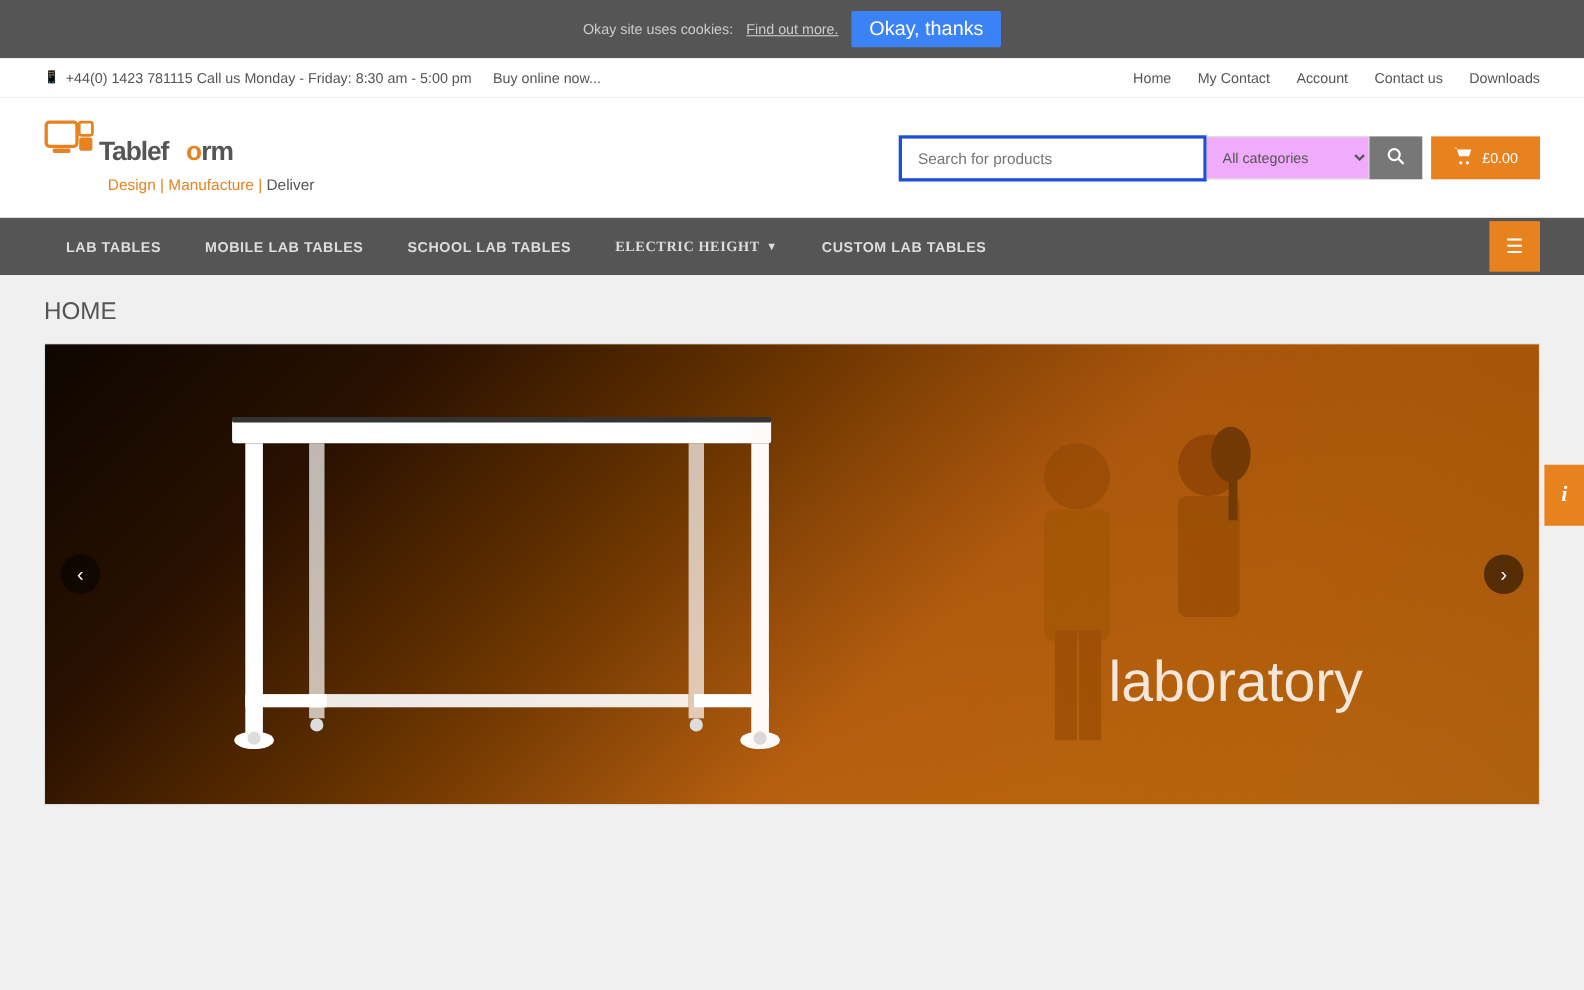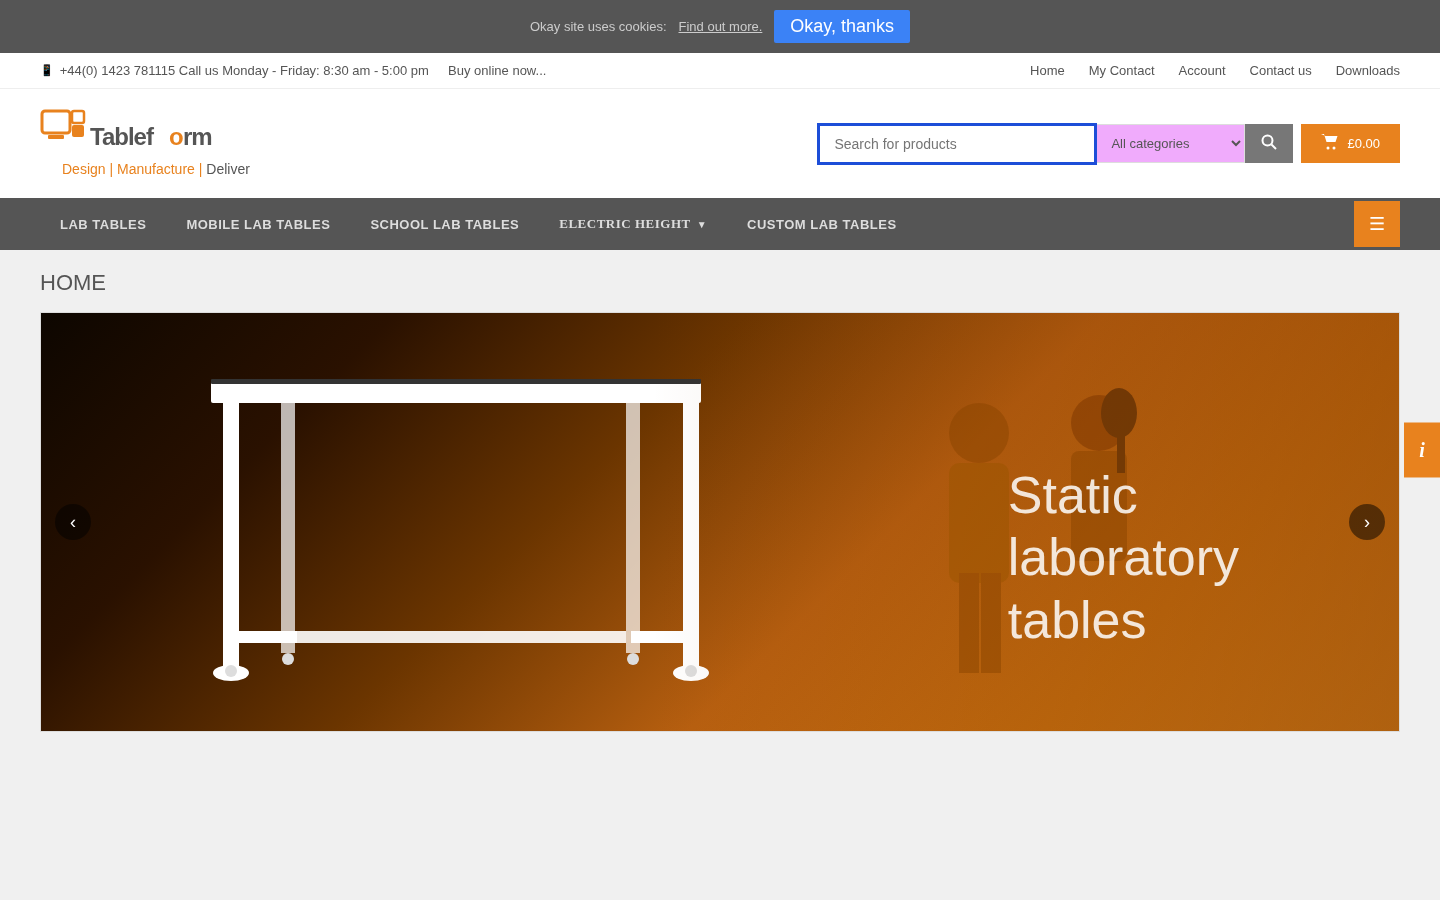--- a/index.html
+++ b/index.html
@@ -229,21 +229,21 @@
 
         <rect x="32" y="2" width="12" height="12" rx="2" fill="none" stroke="#e8821e" stroke-width="2.5"></rect>
         <rect x="32" y="16" width="12" height="12" rx="2" fill="#e8821e"></rect>
 
         <text x="50" y="36" font-family="Arial" font-weight="bold" font-size="24" fill="#555" letter-spacing="-1">Tablef</text>
 
         <text x="129" y="36" font-family="Arial" font-weight="bold" font-size="24" fill="#e8821e" letter-spacing="-1">o</text>
         <text x="143" y="36" font-family="Arial" font-weight="bold" font-size="24" fill="#555" letter-spacing="-1">rm</text>
       </svg>
     </div>
-    <div style="margin-left: 22px; margin-top: -4px;">
+    <div style="margin-left: 58px; margin-top: -4px;">
       <span class="tagline">
         <span class="design" style="color:#e8821e;">Design</span><span style="color:#e8821e;"> | </span><span class="mfg" style="color:#e8821e;">Manufacture</span><span style="color:#e8821e;"> | </span><span class="deliver" style="color:#555;">Deliver</span>
       </span>
     </div>
   </div>
 
   <div class="search-area">
     <input type="text" class="search-input" placeholder="Search for products" style="">
     <select class="search-select">
       <option>All categories</option>
@@ -334,23 +334,21 @@
 
         <circle cx="200" cy="50" r="28" fill="#7B3500"></circle>
         <rect x="172" y="78" width="56" height="110" fill="#8B4500" rx="8"></rect>
 
         <ellipse cx="220" cy="40" rx="18" ry="25" fill="#3a1a00"></ellipse>
         <rect x="218" y="60" width="8" height="40" fill="#3a1a00"></rect>
       </svg>
 
       <div style="position:absolute;right:160px;bottom:80px;text-align:left;">
         <div style="font-size:52px;font-weight:200;color:rgba(255,255,255,0.85);line-height:1.2;font-family:Arial;">
-          <div>Static</div>
           <div>laboratory</div>
-          <div>tables</div>
         </div>
       </div>
     </div>
 
     <button class="carousel-prev">‹</button>
     <button class="carousel-next">›</button>
   </div>
 </div>
 
 <div class="info-tab">

